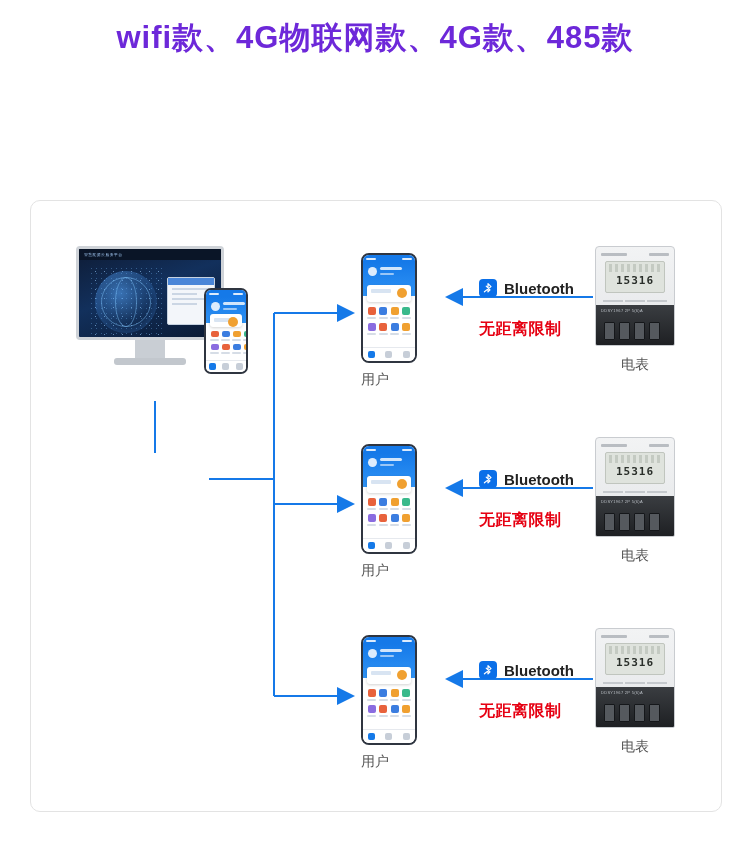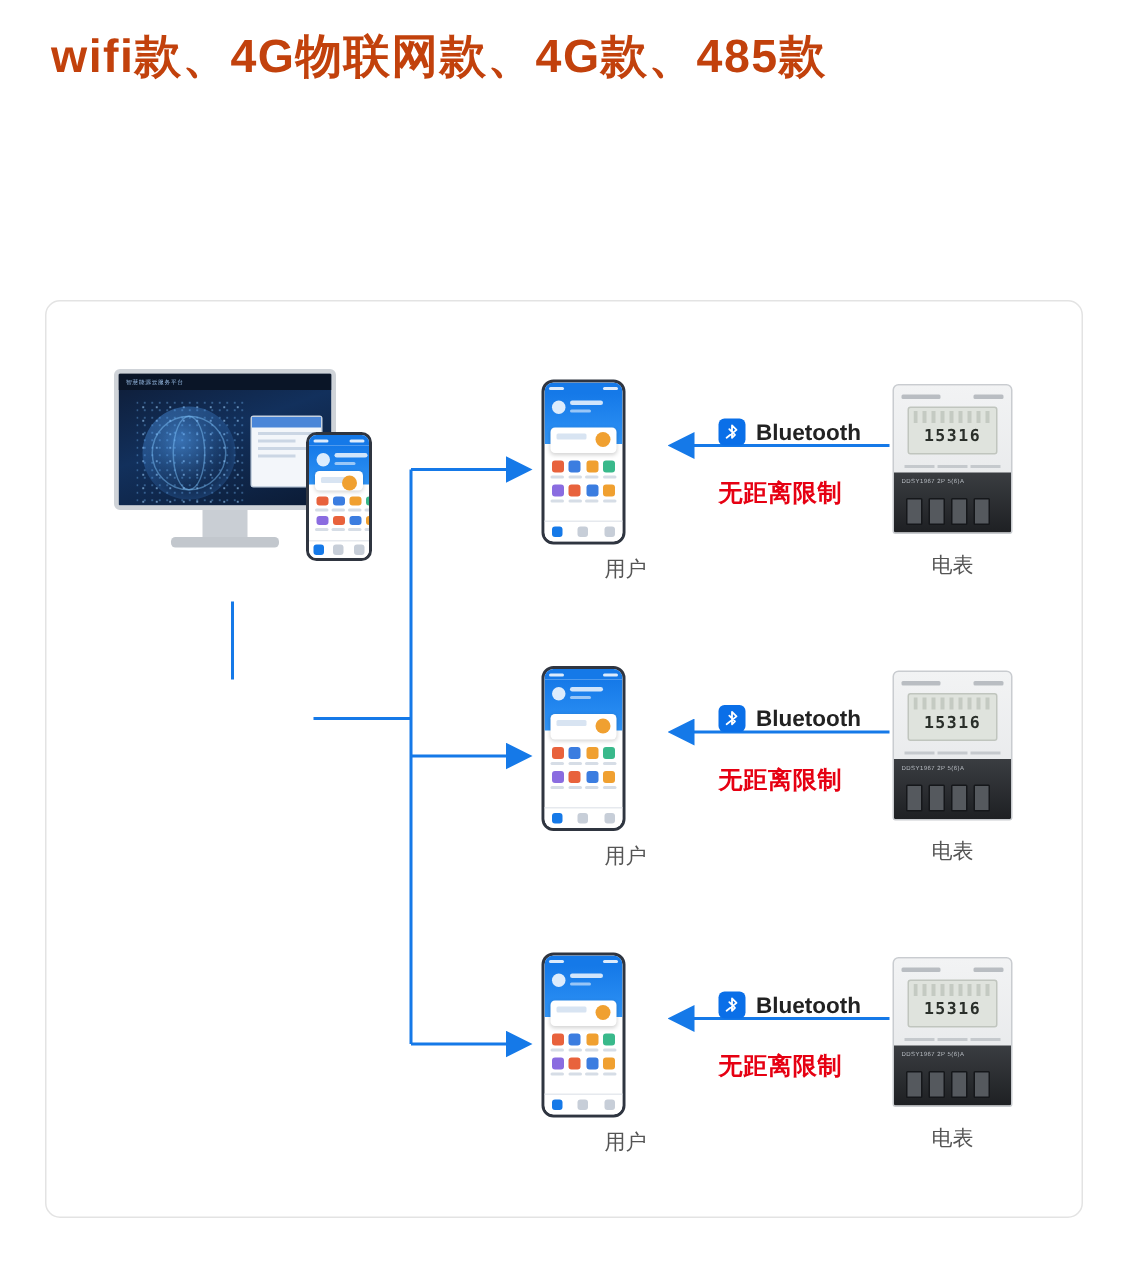--- a/index.html
+++ b/index.html
@@ -16,22 +16,23 @@
     overflow: hidden;
   }
 
   
   .header {
     padding: 18px 34px 0 34px;
   }
   .title {
     font-size: 31px;
     font-weight: bold;
+    text-align: center;
     letter-spacing: 1px;
-    color: #c2410c;
+    color: #6d28d9;
     line-height: 1.3;
     margin-bottom: 10px;
   }
   .subtitle {
     font-size: 17px;
     line-height: 1.75;
     color: #222;
     text-align: justify;
     text-indent: 2em;
   }
@@ -349,21 +350,21 @@
     color: #fff;
     font-size: 15px;
     letter-spacing: 1px;
     z-index: 5;
   }
 
   
   .user-node {
     position: absolute;
     width: 70px;
-    text-align: right;
+    text-align: left;
   }
   .user-node .node-label {
     font-size: 14px;
     color: #555;
     margin-top: 8px;
   }
 
   
   .bt-tag {
     position: absolute;
@@ -396,21 +397,21 @@
 
   
   .meter-node {
     position: absolute;
     width: 92px;
     text-align: center;
   }
   .meter {
     width: 80px;
     height: 100px;
-    margin: 12px auto;
+    margin: 2px auto;
     background: linear-gradient(180deg, #f2f3f4 0%, #e4e6e8 100%);
     border: 1px solid #c9ccd0;
     border-radius: 4px 4px 2px 2px;
     position: relative;
     box-sizing: border-box;
     overflow: hidden;
   }
   .meter .m-brand {
     position: absolute;
     left: 5px; right: 5px; top: 4px;

